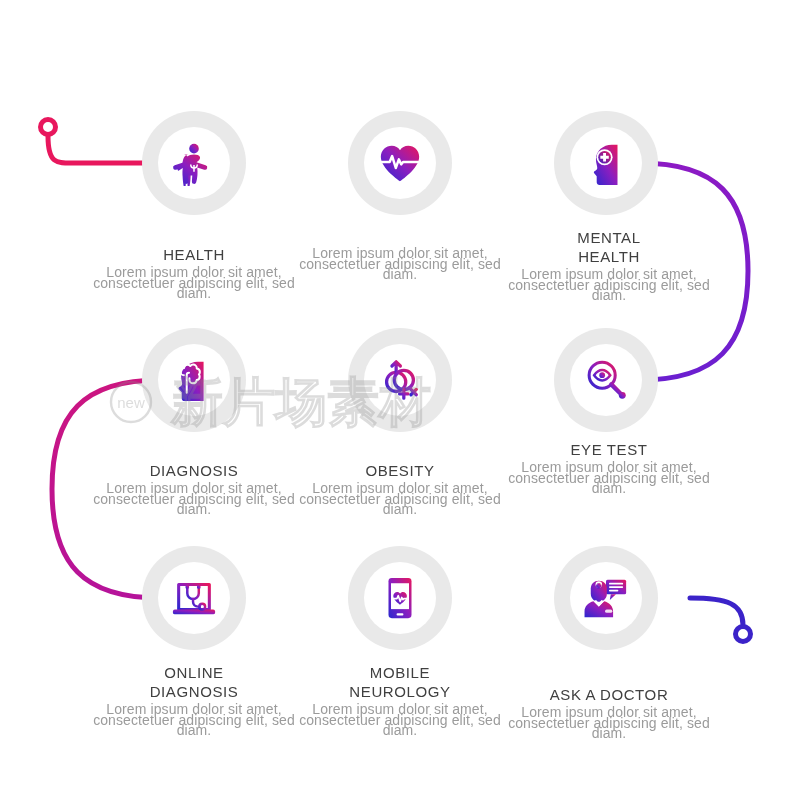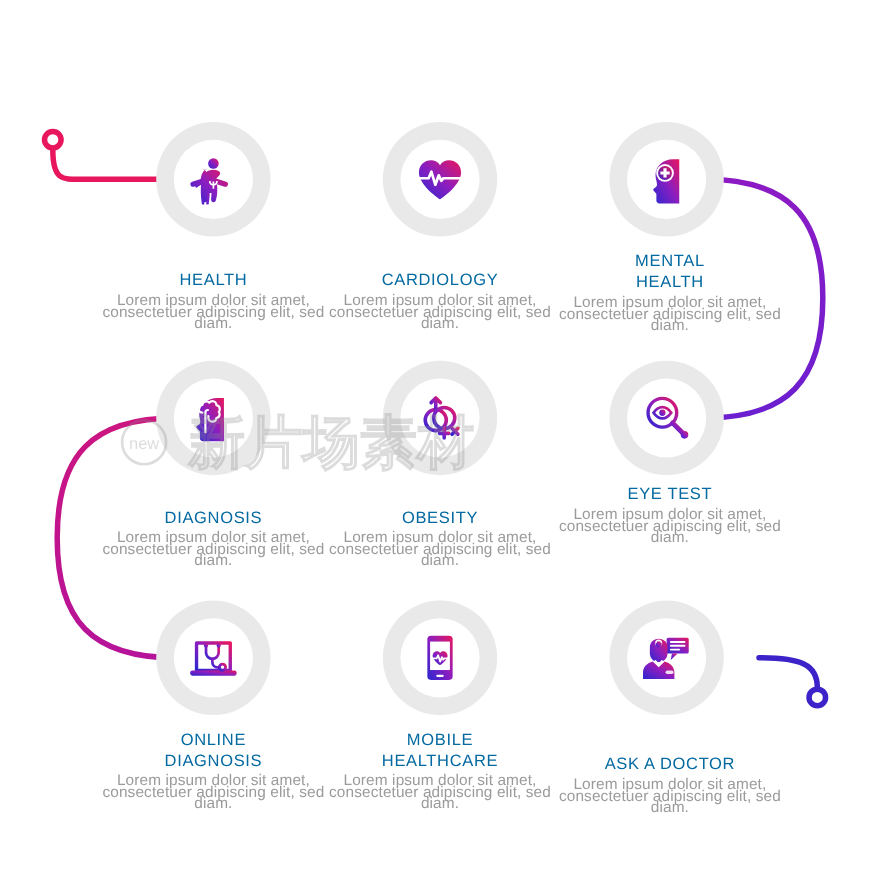--- a/index.html
+++ b/index.html
@@ -71,21 +71,21 @@
   .label {
     position: absolute;
     z-index: 4;
     width: 210px;
     text-align: center;
     transform: translateX(-105px);
   }
   .label .title {
     font-size: 15px;
     letter-spacing: 0.6px;
-    color: #0369a1;
+    color: #404040;
     line-height: 19px;
     font-weight: 400;
     white-space: pre-line;
   }
   .label .desc {
     margin-top: 3px;
     font-size: 14px;
     line-height: 10.5px;
     color: #9b9b9b;
     letter-spacing: 0.1px;
@@ -195,21 +195,20 @@
     <div class="ring"></div>
     <div class="hole"></div>
     <div class="glyph">
       <svg viewBox="0 0 48 48">
         <path d="M24 43S4 30 4 17.5C4 10.6 9.4 6 15.4 6c3.6 0 6.9 1.8 8.6 4.6C25.7 7.8 29 6 32.6 6 38.6 6 44 10.6 44 17.5 44 30 24 43 24 43z" fill="url(#ig)"></path>
         <path d="M5 23h8.2l2.6-6.2 3.8 12.4 3.2-9 2.4 5.2 2-2.4H43" fill="none" stroke="#ffffff" stroke-width="2.6" stroke-linejoin="round" stroke-linecap="round"></path>
       </svg>
     </div>
   </div>
   <div class="label" style="left:400px; top:245px;">
-    <div class="title">CARDIOLOGY</div>
     <div class="desc">Lorem ipsum dolor sit amet,
 consectetuer adipiscing elit, sed diam.</div>
   </div>
 
   <div class="node" style="left:606px; top:163px;">
     <div class="ring"></div>
     <div class="hole"></div>
     <div class="glyph">
       <svg viewBox="0 0 48 48">
         <path d="M30 5c-9 0-16.5 6.4-16.5 15 0 4 1.4 6.5 1.4 9.2 0 1.6-1.2 2.4-2.6 3.2-1 .6-1.3 1.6-.6 2.4l2.6 3v6.4c0 1.6 1.3 2.8 2.9 2.8H36V5z" fill="url(#ig)"></path>
@@ -311,21 +310,21 @@
         <rect x="12" y="3" width="24" height="42" rx="3.4" fill="url(#ig)"></rect>
         <rect x="14.6" y="8.6" width="18.8" height="27" fill="#ffffff"></rect>
         <rect x="20.4" y="40" width="7.2" height="2.2" rx="1.1" fill="#ffffff"></rect>
         <path d="M24 31s-7-4.6-7-9c0-2.4 1.9-4.2 4.1-4.2 1.3 0 2.4.6 3 1.6.6-1 1.8-1.6 3-1.6 2.2 0 4.1 1.8 4.1 4.2 0 4.4-7.2 9-7.2 9z" fill="url(#ig)"></path>
         <path d="M16.6 24.6h4.2l1.4-3 2 6 1.6-4.2 1.2 2.4 1-1.2h3.4" fill="none" stroke="#ffffff" stroke-width="1.7" stroke-linejoin="round" stroke-linecap="round"></path>
       </svg>
     </div>
   </div>
   <div class="label" style="left:400px; top:663px;">
     <div class="title">MOBILE
-HEALTHCARE</div>
+NEUROLOGY</div>
     <div class="desc">Lorem ipsum dolor sit amet,
 consectetuer adipiscing elit, sed diam.</div>
   </div>
 
   <div class="node" style="left:606px; top:598px;">
     <div class="ring"></div>
     <div class="hole"></div>
     <div class="glyph">
       <svg viewBox="0 0 48 48">
         <rect x="24" y="5" width="21" height="15" rx="1.6" fill="url(#ig)"></rect>

